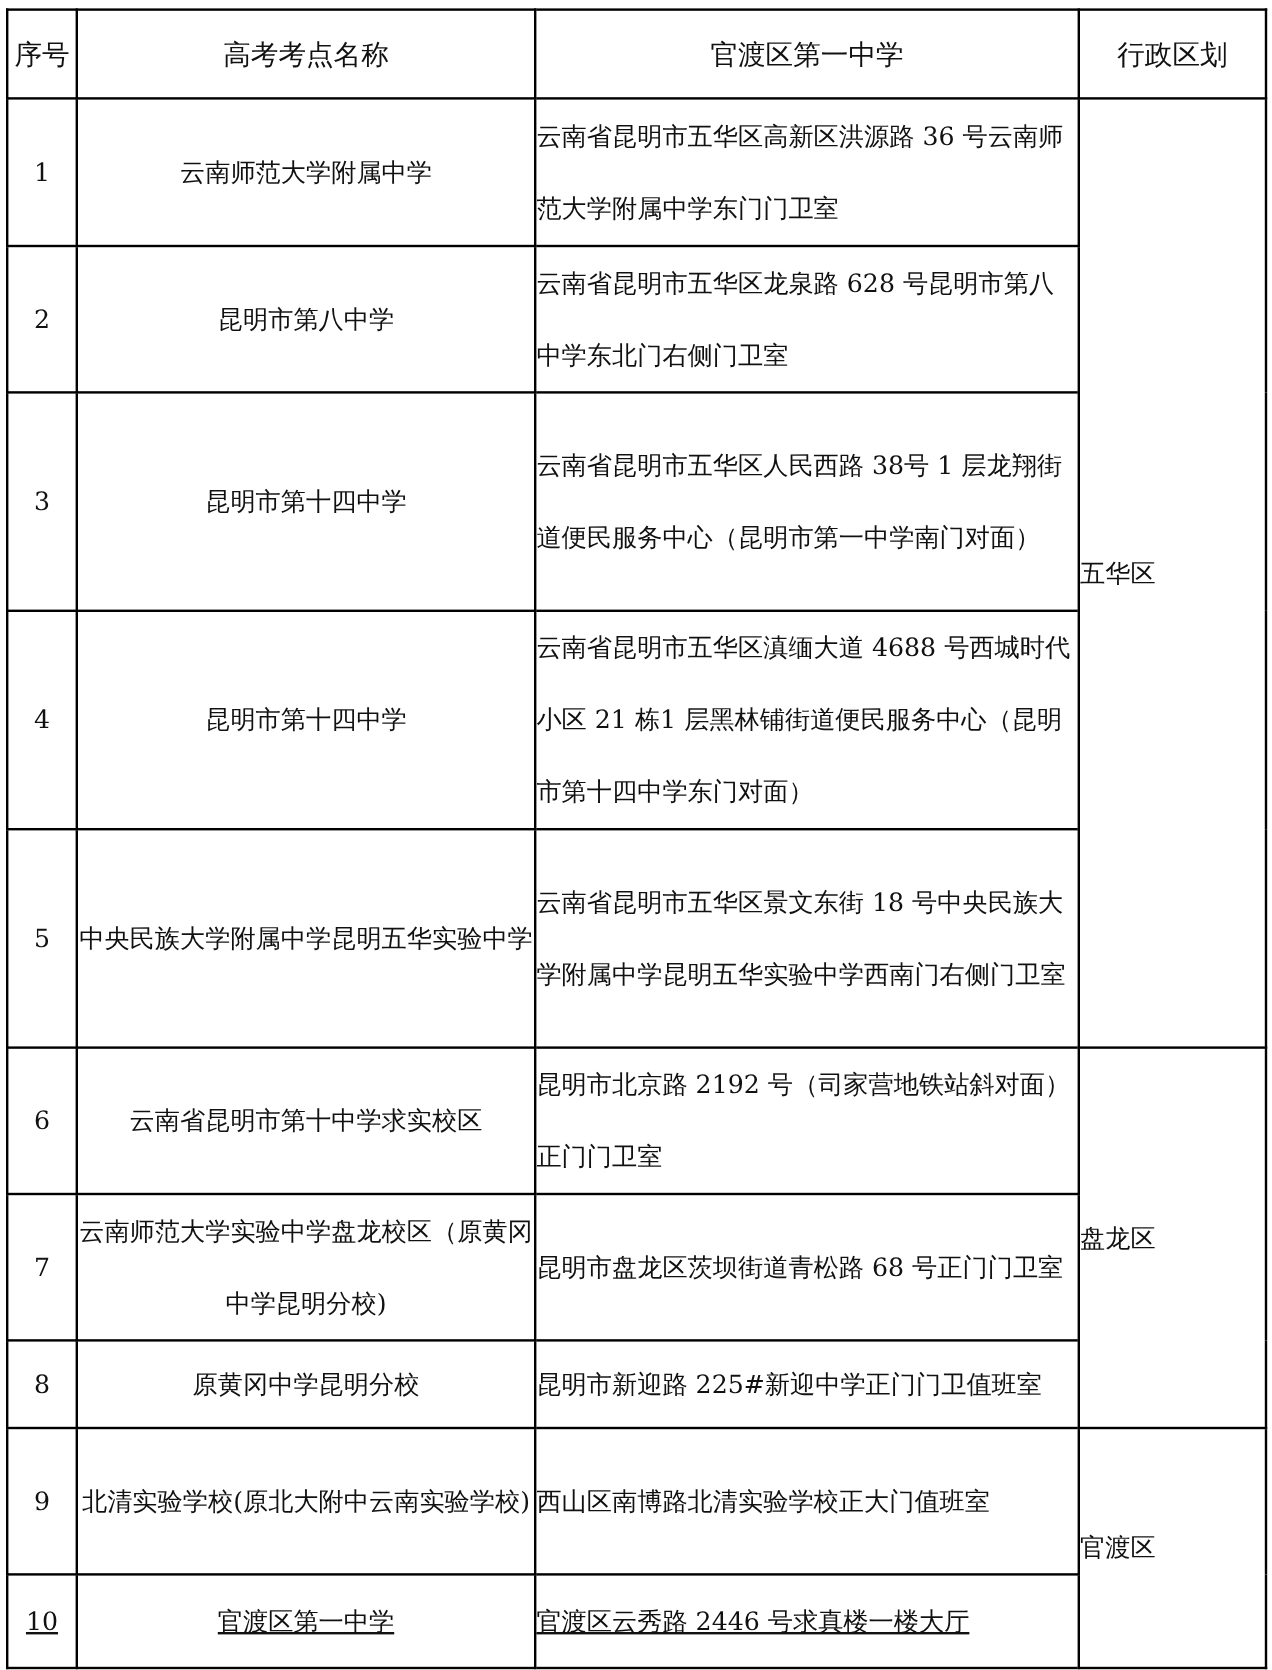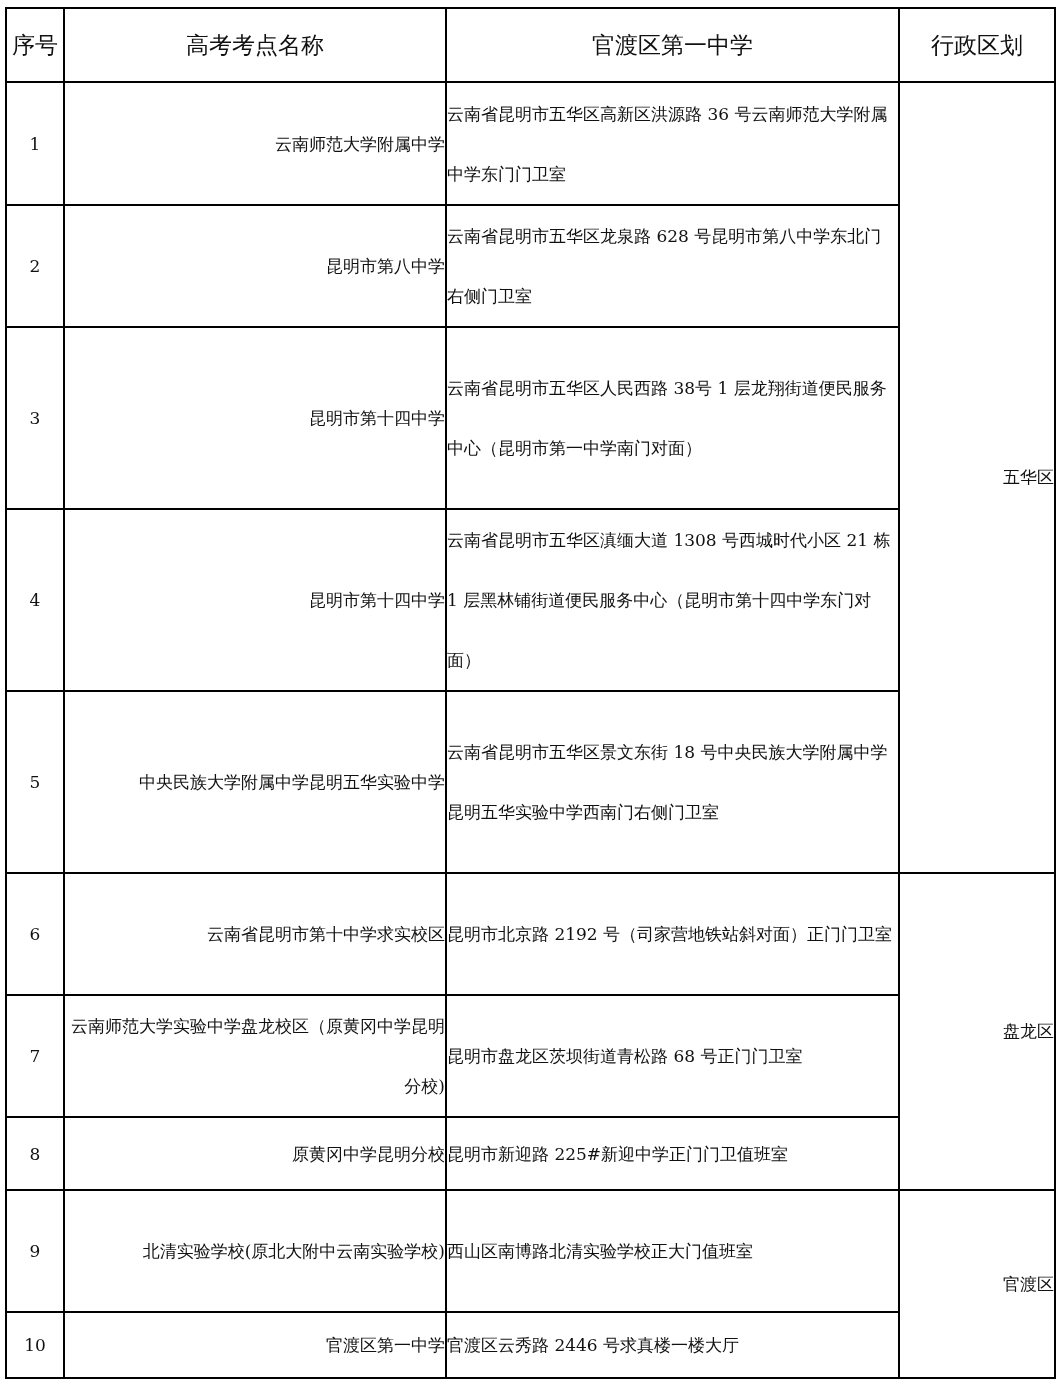--- a/index.html
+++ b/index.html
@@ -3,25 +3,25 @@
 <meta charset="utf-8">
 <style>
   html, body { margin:0; padding:0; background:#ffffff; }
   body { width:1060px; height:1392px; position:relative; overflow:hidden;
          font-family:"DejaVu Serif","Liberation Serif",serif; color:#111; }
   table.sites { position:absolute; left:5px; top:7px; width:1049px;
                 border-collapse:collapse; table-layout:fixed; }
   table.sites td, table.sites th { border:2.5px solid #000; padding:0;margin-left:13px; }
   th { font-family:"DejaVu Sans","Liberation Sans",sans-serif; font-weight:normal;
        font-size:23px; height:72px; text-align:center; vertical-align:middle; }
-  td { font-size:17px; vertical-align:middle; }
+  td { font-size:21px; vertical-align:middle; }
   td.idx { text-align:center; }
-  td.name { text-align:right; line-height:60px; }
+  td.name { text-align:center; line-height:60px; }
   td.addr { text-align:left; line-height:60px; padding-left:1px; }
-  td.dist { text-align:right; }
+  td.dist { text-align:left; }
 </style>
 </head>
 <body>
 
 <table class="sites">
   <colgroup>
     <col style="width:58px">
       <col style="width:382px">
       <col style="width:453px">
       <col style="width:156px">
@@ -47,21 +47,21 @@
         <td class="addr">云南省昆明市五华区龙泉路 628 号昆明市第八中学东北门右侧门卫室</td>
       </tr>
       <tr style="height: 182px;">
         <td class="idx">3</td>
         <td class="name">昆明市第十四中学</td>
         <td class="addr">云南省昆明市五华区人民西路 38号 1 层龙翔街道便民服务中心（昆明市第一中学南门对面）</td>
       </tr>
       <tr style="height: 182px;">
         <td class="idx">4</td>
         <td class="name">昆明市第十四中学</td>
-        <td class="addr">云南省昆明市五华区滇缅大道 1308 号西城时代小区 21 栋1 层黑林铺街道便民服务中心（昆明市第十四中学东门对面）</td>
+        <td class="addr">云南省昆明市五华区滇缅大道 4688 号西城时代小区 21 栋1 层黑林铺街道便民服务中心（昆明市第十四中学东门对面）</td>
       </tr>
       <tr style="height: 182px;">
         <td class="idx">5</td>
         <td class="name">中央民族大学附属中学昆明五华实验中学</td>
         <td class="addr">云南省昆明市五华区景文东街 18 号中央民族大学附属中学昆明五华实验中学西南门右侧门卫室</td>
       </tr>
       <tr style="height: 122px;">
         <td class="idx">6</td>
         <td class="name">云南省昆明市第十中学求实校区</td>
         <td class="addr">昆明市北京路 2192 号（司家营地铁站斜对面）正门门卫室</td>
@@ -76,19 +76,19 @@
         <td class="idx">8</td>
         <td class="name">原黄冈中学昆明分校</td>
         <td class="addr">昆明市新迎路 225#新迎中学正门门卫值班室</td>
       </tr>
       <tr style="height: 122px;">
         <td class="idx">9</td>
         <td class="name">北清实验学校(原北大附中云南实验学校)</td>
         <td class="addr">西山区南博路北清实验学校正大门值班室</td>
         <td class="dist" rowspan="2">官渡区</td>
       </tr>
-      <tr style="height: 66px;">
+      <tr style="height: 78px; text-decoration: underline;">
         <td class="idx">10</td>
         <td class="name">官渡区第一中学</td>
         <td class="addr">官渡区云秀路 2446 号求真楼一楼大厅</td>
       </tr>
     </tbody>
 </table>
 
 </body></html>

